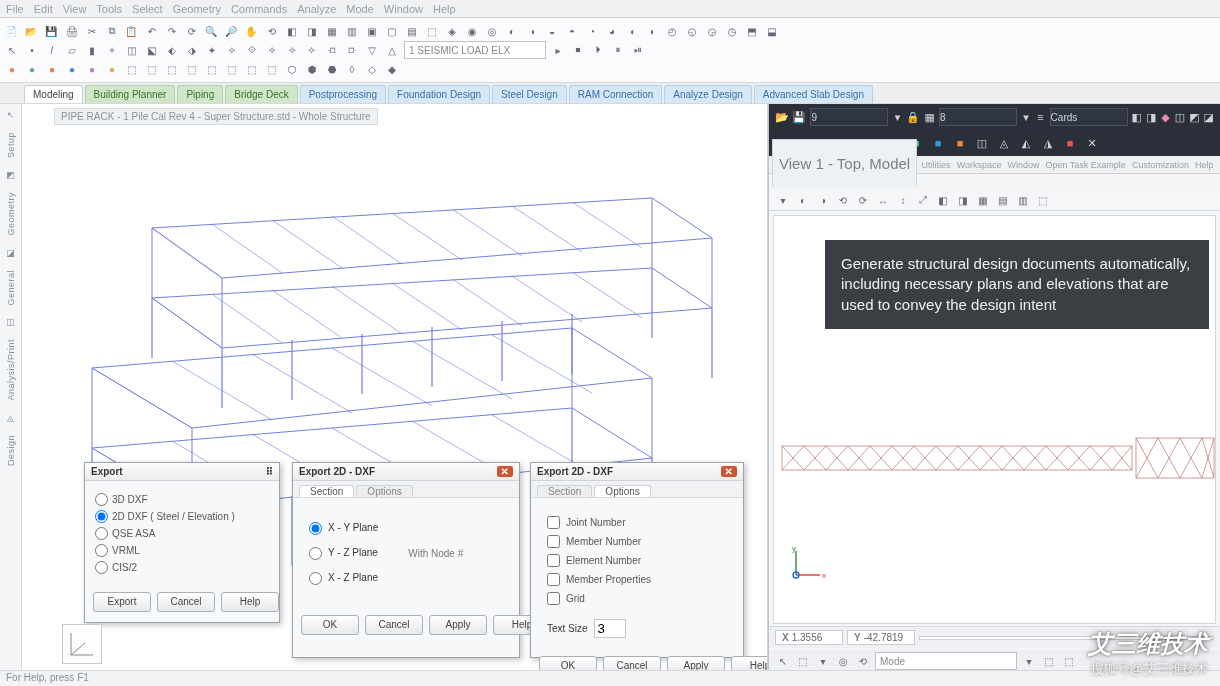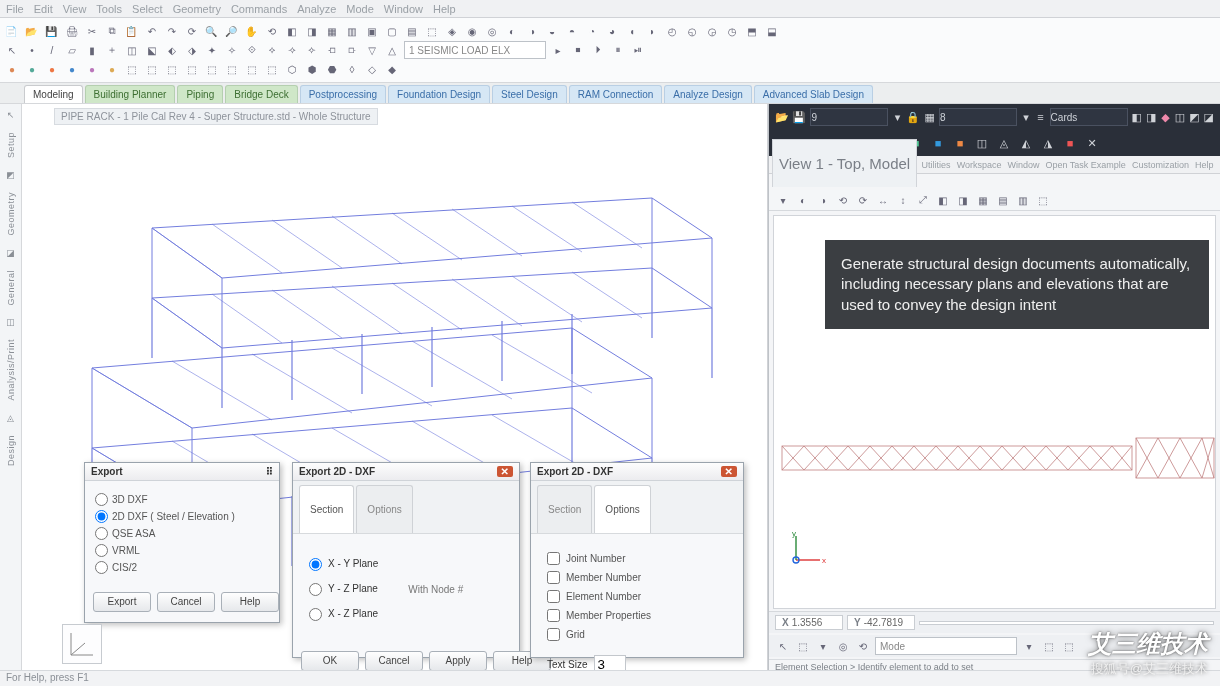--- a/index.html
+++ b/index.html
@@ -119,21 +119,21 @@
     border:1px solid #a9b0b8;
     border-radius:3px;
     text-align:center; line-height:18px;
     color:#444; font-size:10px;
   }
   .tabs2 {
     display:flex; gap:2px; padding:4px 6px 0 6px;
     background:#f0f2f4; border-bottom:1px solid #d7dadd;
   }
   .tabs2 .t2 {
-    padding:18px 10px; font-size:10px; background:#fff;
+    padding:0 10px; font-size:10px; background:#fff;
     border:1px solid #cfd2d6; border-bottom:none; border-radius:3px 3px 0 0;
     color:#555;
   }
   .tabs2 .t2.inactive { background:#eceef0; color:#888;}
   .export2d-body { padding:12px 16px;}
   .plane-row { display:flex; align-items:flex-start; gap:6px; margin:12px 0;}
   .chk-row { display:flex; align-items:center; gap:6px; margin:6px 0; color:#555;}
   .text-sz { display:flex; align-items:center; gap:6px; margin-top:14px;}
   .text-sz input { width:32px; border:1px solid #c3c7cc; padding:1px 3px;}
 
@@ -619,21 +619,20 @@
       <span class="tb-btn">↖</span>
       <span class="tb-btn">⬚</span>
       <span class="tb-btn">▾</span>
       <span class="tb-btn">◎</span>
       <span class="tb-btn">⟲</span>
       <input class="tb-sel" style="min-width: 70px;" value="Mode" readonly="">
       <span class="tb-btn">▾</span>
       <span class="tb-btn">⬚</span>
       <span class="tb-btn">⬚</span>
     </div>
-    <div style="font-size:9px;color:#7b8087;padding:2px 6px;border-top:1px solid #d9dce0;">Element Selection &gt; Identify element to add to set</div>
   </div>
 </div>
 
 <div class="footer">
   <span>For Help, press F1</span>
 </div>
 
 <div class="watermark">
   <span>艾三维技术</span>
   <span class="sub">搜狐号@艾三维技术</span>

